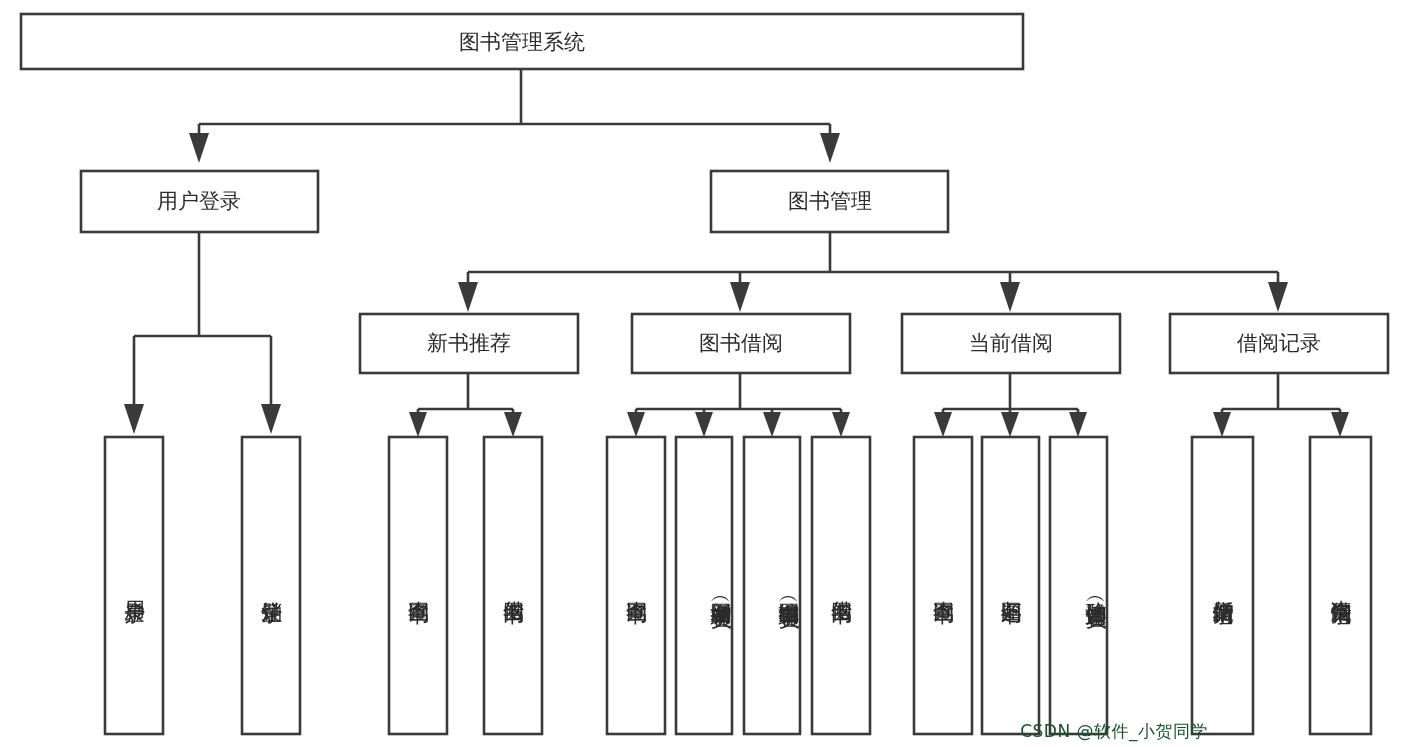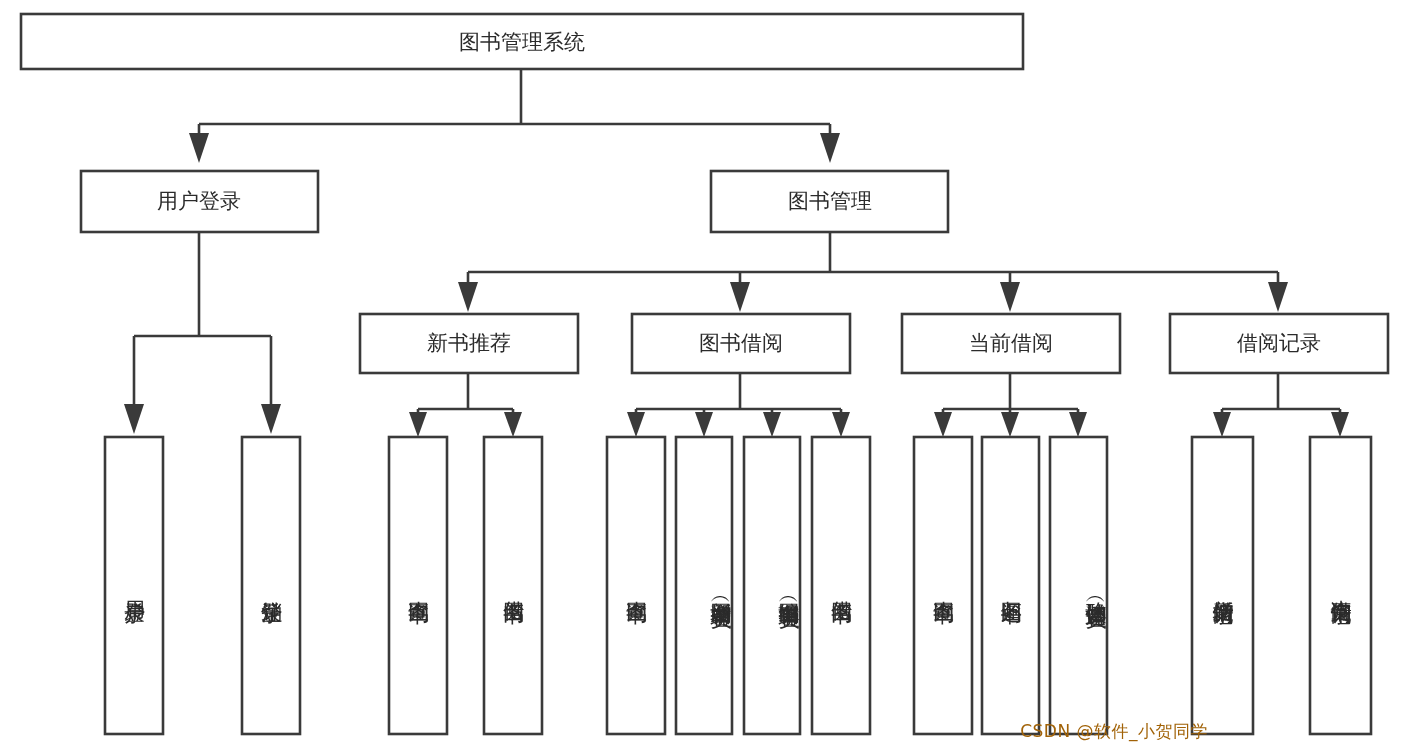--- a/index.html
+++ b/index.html
@@ -67,21 +67,21 @@
   }
   .leaf-label.centered {
     align-items: center;
   }
   .watermark {
     position: absolute;
     right: 8px;
     bottom: 4px;
     font-family: "DejaVu Sans", "Liberation Sans", sans-serif;
     font-size: 17px;
-    color: #a16207;
+    color: #14532d;
     letter-spacing: 0.5px;
     white-space: nowrap;
   }
 </style>
 </head>
 <body>
 
 <div id="diagram-root">
 
   <svg id="tree-svg" viewBox="0 0 1405 747">

